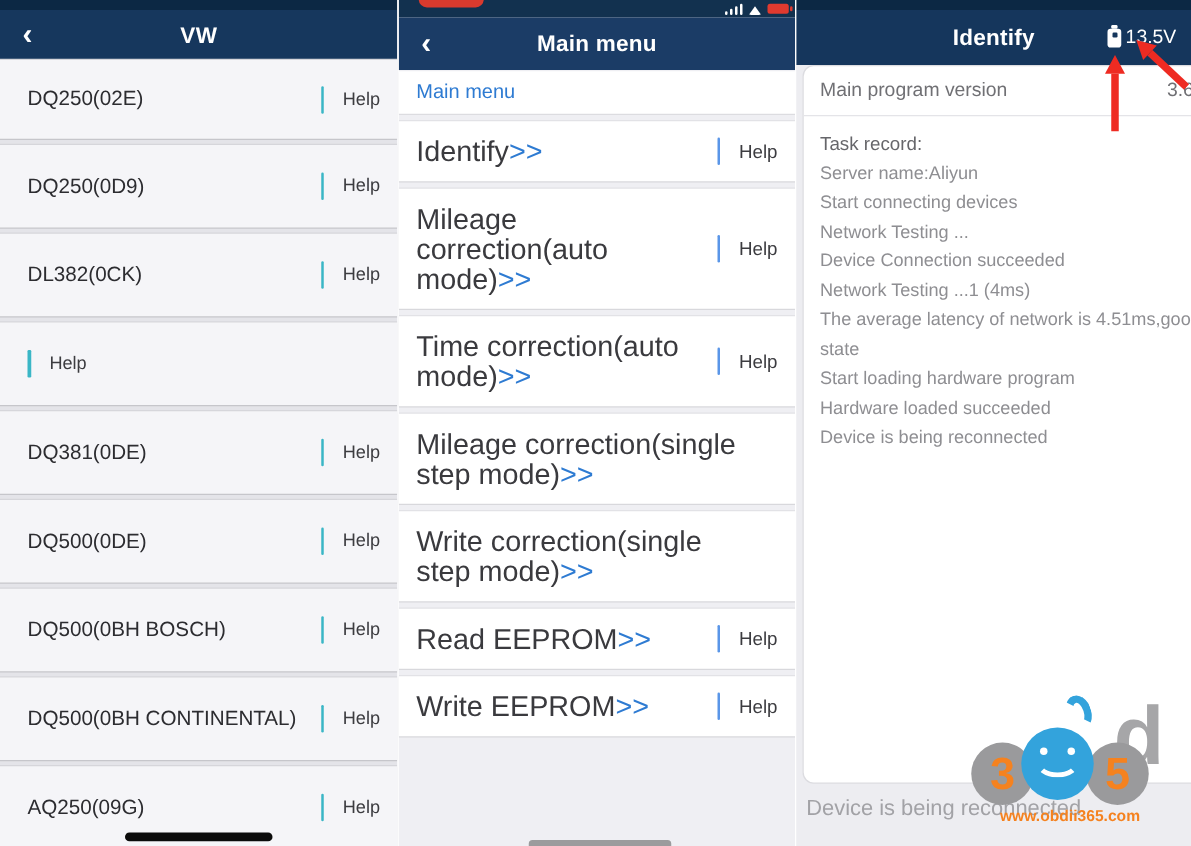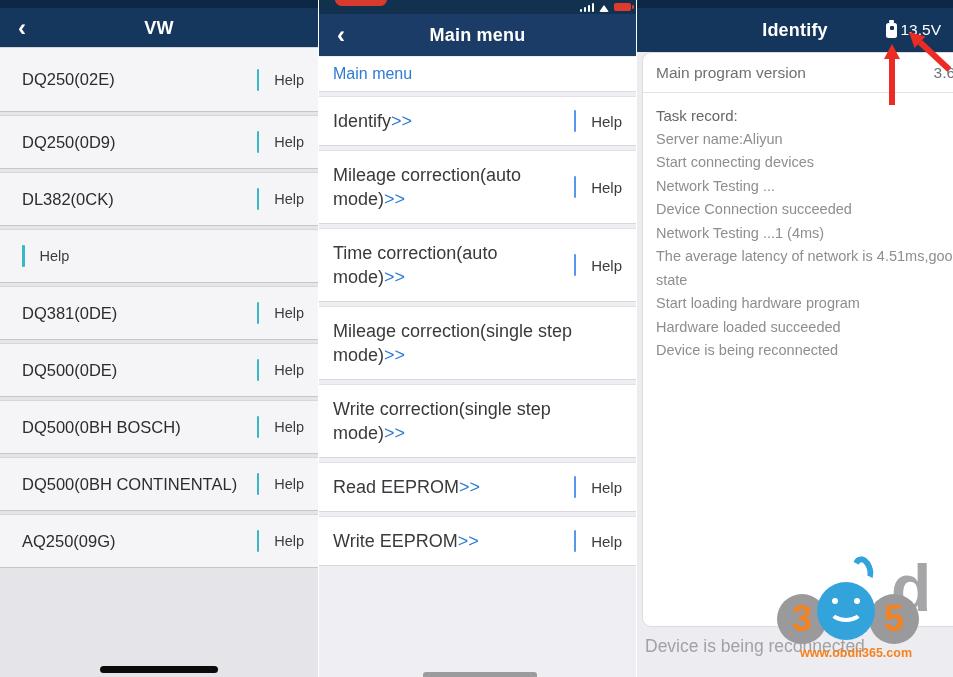--- a/index.html
+++ b/index.html
@@ -27,36 +27,36 @@
   .sig-bars i { display:block; width:2.5px; background:#fff; border-radius:1px; }
   .sig-bars i:nth-child(1){height:3px;} .sig-bars i:nth-child(2){height:5px;}
   .sig-bars i:nth-child(3){height:7px;} .sig-bars i:nth-child(4){height:9px;}
   .wifi { width:0; height:0; border:5px solid transparent; border-bottom:7px solid #fff; margin-bottom:0px; border-radius:2px; }
   .sb-batt { position:relative; width:17px; height:8px; background:#e03a2f; border-radius:2px; margin-bottom:1px; }
   .sb-batt::after { content:""; position:absolute; right:-2.5px; top:2px; width:2px; height:4px; background:#e03a2f; border-radius:1px; }
   .mid-titlebar { height:42px; background:#1b3c66; color:#fff; display:flex; align-items:center; justify-content:center; position:relative; }
 
   
   .vw-list { position:absolute; top:48px; left:0; right:0; }
-  .l-item { height:52px; margin-bottom:5px; background:#f5f5f8; display:flex; align-items:center;
+  .l-item { height:66px; margin-bottom:5px; background:#f5f5f8; display:flex; align-items:center;
             padding:0 14px 0 22px; box-shadow:0 -1px 0 #d6d6db, 0 1px 0 #c6c6cb; cursor:pointer; }
   .l-item:first-child { height:63px; }
   .l-label { flex:1; font-size:16.5px; color:#2c2c30; }
   .help-wrap { display:flex; align-items:center; }
   .hbar { display:block; width:2.5px; height:22px; border-radius:1px; margin-right:15px; }
   .hbar-teal { background:#3ab6c6; }
   .hbar-blue { background:#5a96e8; }
   .help-btn { background:none; border:none; font-size:14.5px; color:#3c3c40; cursor:pointer; font-family:inherit; }
 
   
   .crumb-row { margin-top:1px; height:34px; background:#fff; display:flex; align-items:center; padding:0 14px; margin-bottom:6px; box-shadow:0 1px 0 #dcdce0; }
   .crumb { color:#2e7bd2; font-size:16px; cursor:pointer; }
   .m-card { background:#fff; margin-bottom:6px; padding:12px 14px; display:flex; align-items:center;
             box-shadow:0 -1px 0 #e2e2e6, 0 1px 0 #d8d8dc; cursor:pointer; }
-  .m-label { flex:1; font-size:18px; line-height:24px; color:#3a3a3e; padding-right:22px; }
+  .m-label { flex:1; font-size:23px; line-height:24px; color:#3a3a3e; padding-right:22px; }
   .m-suffix { color:#2e7bd2; }
   .m-card .help-btn { font-size:15px; }
 
   
   .r-card { position:absolute; left:5px; top:52px; width:340px; height:575px; background:#fff;
             border:1px solid #dcdce0; border-radius:9px; overflow:hidden; }
   .version-row { height:40px; border-bottom:1px solid #e4e4e8; display:flex; align-items:center;
                  justify-content:space-between; padding:0 13px; color:#707074; font-size:15.5px; }
   .task { padding:11px 13px; color:#8e8e92; font-size:14.5px; line-height:23.5px; word-break:break-all; }
   .task-heading { color:#66666a; font-size:15px; }

